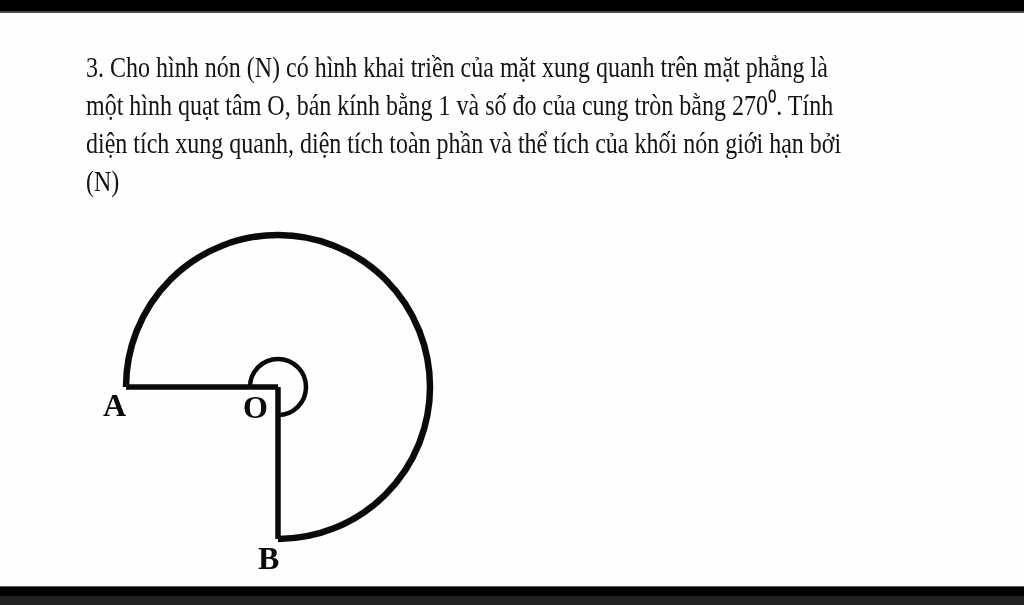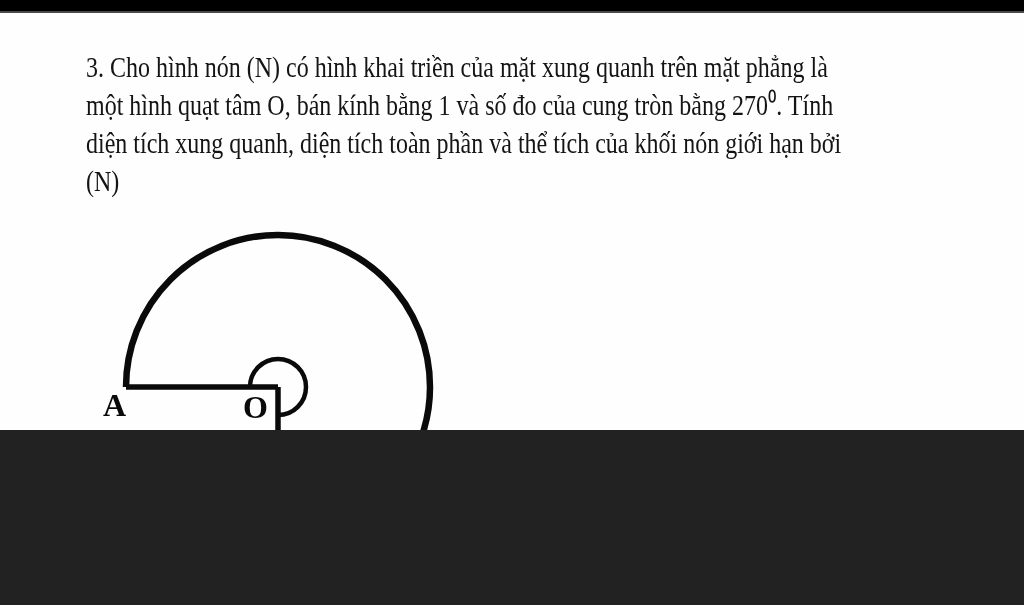--- a/index.html
+++ b/index.html
@@ -3,21 +3,21 @@
 <meta charset="utf-8">
 <style>
   html, body {
     margin: 0;
     padding: 0;
     background: #222;
   }
   .screen {
     position: relative;
     width: 1024px;
-    height: 430px;
+    height: 596px;
     background: #fefefe;
     overflow: hidden;
     font-family: "Liberation Serif", serif;
   }
   .bar {
     position: absolute;
     left: 0;
     width: 1024px;
   }
   .bar.top {

